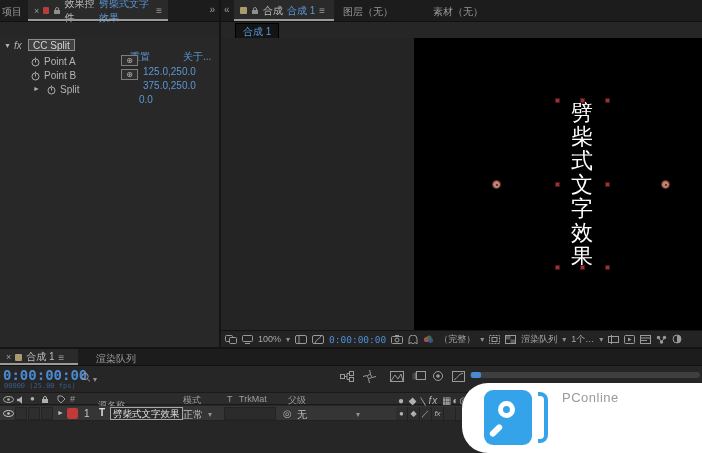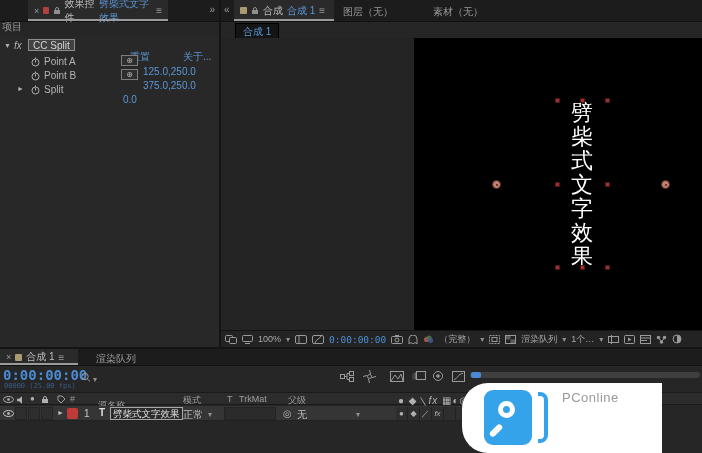--- a/index.html
+++ b/index.html
@@ -38,21 +38,21 @@
   .wm-title { font-weight:bold; font-size:35px; letter-spacing:2px; color:#f2f2f2;
               -webkit-text-stroke:2px #8a8a8a; font-family:"Liberation Sans",sans-serif; }
   svg { display:block; }
 </style>
 </head>
 <body>
 
 <div class="app">
 
   <div class="abs tabbar" style="left:0;top:0;width:219px;height:22px;">
-    <span class="abs dim" style="left:2px;top:20px;font-family:Liberation Serif, serif;">项目</span>
+    <span class="abs dim" style="left:2px;top:5px;font-family:Liberation Serif, serif;">项目</span>
     <div class="abs tab-active" style="left:28px;top:0;width:140px;">
       <span class="dim" style="font-size:9px;">×</span>
       <span class="chip-sq" style="background:#b43e3e;"></span>
       <span class="icon">
           <svg width="8" height="9">
             <rect x="1" y="4" width="6" height="4" fill="#8f8f8f"></rect>
             <path d="M2.5 4 V3 a1.5 1.5 0 0 1 3 0 V4" stroke="#8f8f8f" fill="none"></path>
           </svg>
         </span>
       <span class="lt">效果控件</span>
@@ -93,21 +93,21 @@
             <circle cx="4.5" cy="5.5" r="3.5" stroke="#b0b0b0" fill="none"></circle>
             <line x1="4.5" y1="0.5" x2="4.5" y2="2" stroke="#b0b0b0"></line>
             <line x1="4.5" y1="5.5" x2="4.5" y2="3.2" stroke="#b0b0b0"></line>
           </svg>
         </span>
       <span class="abs row-label" style="left:44px;top:1px;">Point B</span>
       <span class="abs ptbtn" style="left:121px;top:0;">⊕</span>
       <span class="abs val" style="left:143px;top:1px;text-align:center;">375.0,250.0</span>
     </div>
 
-    <div class="abs" style="left:0;top:46px;width:242px;height:14px;">
+    <div class="abs" style="left:16px;top:46px;width:242px;height:14px;">
       <span class="abs" style="left:17px;top:2px;font-size:7px;color:#b0b0b0;">►</span>
       <span class="abs icon" style="left:31px;top:2px;">
           <svg width="9" height="10">
             <circle cx="4.5" cy="5.5" r="3.5" stroke="#b0b0b0" fill="none"></circle>
             <line x1="4.5" y1="0.5" x2="4.5" y2="2" stroke="#b0b0b0"></line>
             <line x1="4.5" y1="5.5" x2="4.5" y2="3.2" stroke="#b0b0b0"></line>
           </svg>
         </span>
       <span class="abs row-label" style="left:44px;top:1px;">Split</span>
       <span class="abs val" style="left:123px;top:1px;">0.0</span>
@@ -394,21 +394,21 @@
       <span class="abs chev" style="left:356px;top:4px;">▾</span>
       <span class="swbox" style="left:396px;">●</span>
       <span class="swbox" style="left:408px;">◆</span>
       <span class="swbox" style="left:420px;">／</span>
       <span class="swbox" style="left:432px;font-style:italic;">fx</span>
       <span class="swbox" style="left:444px;"></span>
       <span class="swbox" style="left:456px;width:10px;"></span>
     </div>
   </div>
 
-  <div class="abs" style="left:462px;top:383px;width:200px;height:70px;background:#ffffff;border-radius:26px 0 0 26px;z-index:20;">
+  <div class="abs" style="left:462px;top:383px;width:240px;height:70px;background:#ffffff;border-radius:26px 0 0 26px;z-index:20;">
     <div class="abs" style="left:22px;top:7px;width:48px;height:55px;background:#35a3e9;border-radius:9px;">
       <div class="abs" style="left:14px;top:11px;width:17px;height:17px;border:5px solid #ffffff;border-radius:50%;"></div>
       <div class="abs" style="left:9px;top:33px;width:6px;height:15px;background:#ffffff;border-radius:3px;transform:rotate(45deg);"></div>
     </div>
     <div class="abs" style="left:76px;top:9px;width:10px;height:51px;border-top:4px solid #35a3e9;border-right:4px solid #35a3e9;border-bottom:4px solid #35a3e9;border-radius:0 8px 8px 0;"></div>
     <span class="abs" style="left:100px;top:7px;font-size:13px;color:#9a9a9a;letter-spacing:0.5px;">PConline</span>
   </div>
 
 </div>
 

